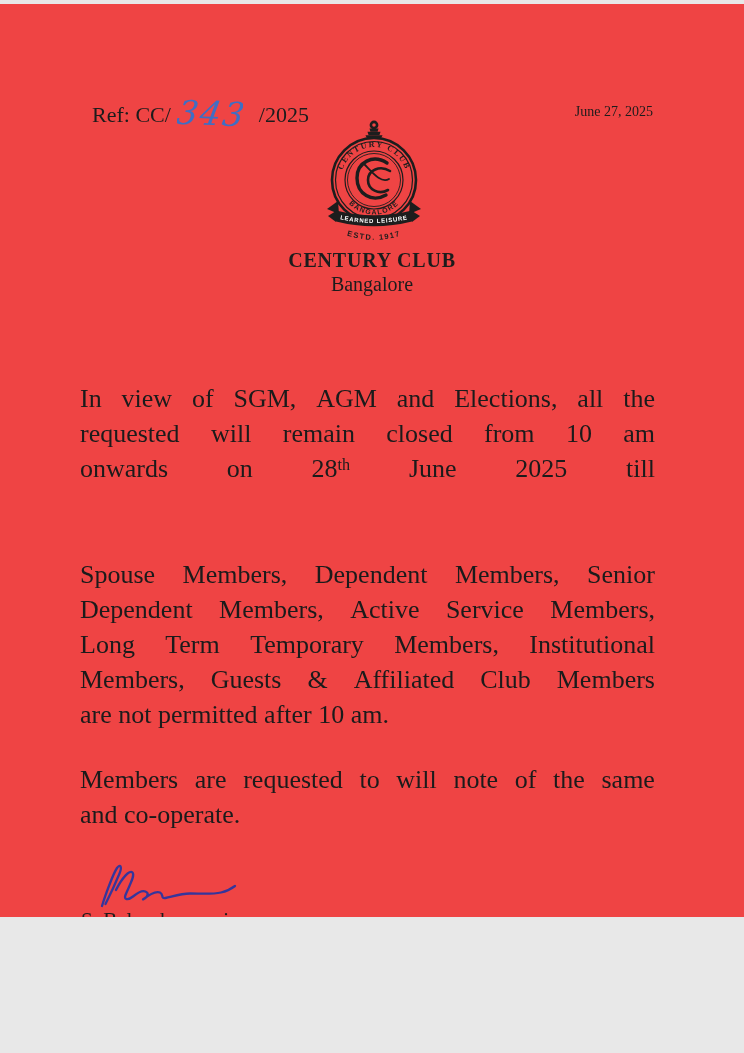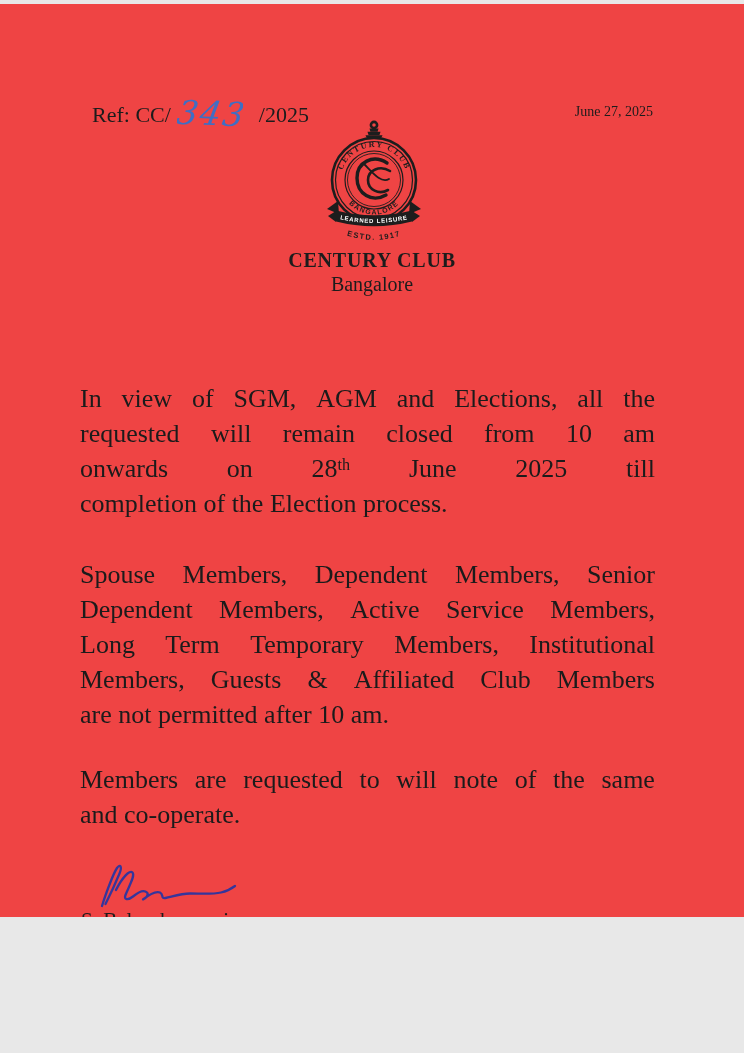--- a/index.html
+++ b/index.html
@@ -138,21 +138,20 @@
         <span>am</span>
       </div>
       <div class="tline just">
         <span>onwards</span>
         <span>on</span>
         <span>28<sup>th</sup></span>
         <span>June</span>
         <span>2025</span>
         <span>till</span>
       </div>
-      <div class="tline last">completion of the Election process.</div>
     </div>
   <div class="abs para p2">
       <div class="tline just">
         <span>Spouse</span>
         <span>Members,</span>
         <span>Dependent</span>
         <span>Members,</span>
         <span>Senior</span>
       </div>
       <div class="tline just">

